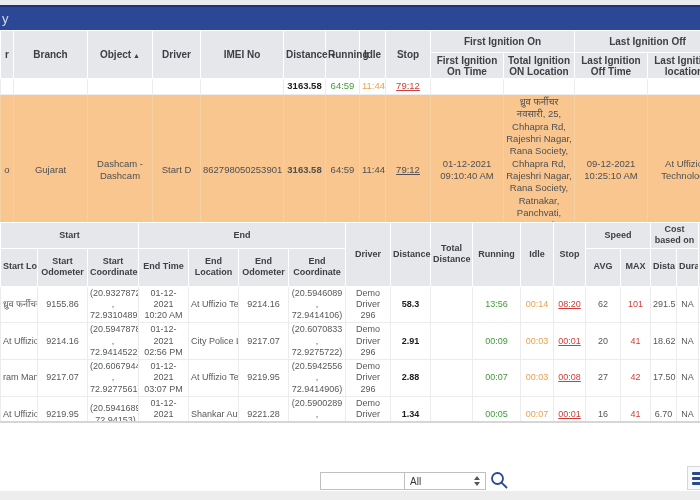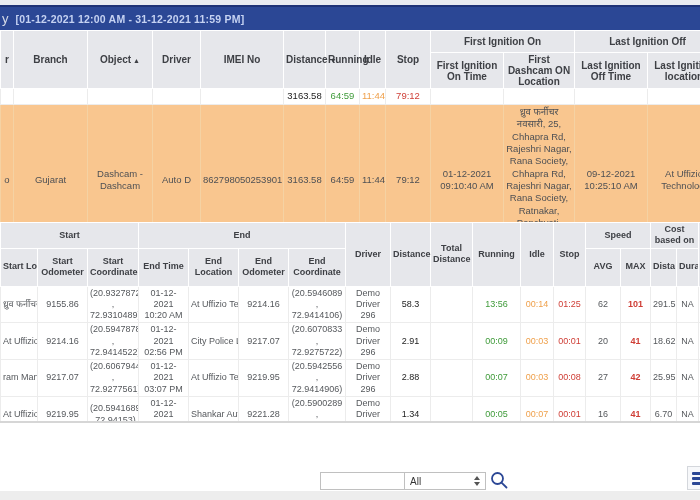--- a/index.html
+++ b/index.html
@@ -14,23 +14,23 @@
     border-top:2px solid #1e3276;box-sizing:border-box;display:flex;align-items:center;
   }
   .title-frag{font-size:13px;color:#d6dbe8;margin-left:2px;}
   .daterange{font-size:10.5px;color:#c5d2f2;font-weight:bold;margin-left:7px;letter-spacing:.2px;}
 
   
   table{border-collapse:collapse;table-layout:fixed;}
   th{background:#e6e7eb;border:1px solid #ffffff;color:#3e4045;font-weight:bold;padding:1px 2px;vertical-align:middle;}
   td{text-align:center;color:#55585c;border:1px solid #ececec;padding:1px 2px;vertical-align:middle;overflow:hidden;}
   .clip{white-space:nowrap;overflow:hidden;}
-  .g{color:#3f9b3a;margin-left:6px;} .ol{color:#efa04b;} .r{color:#cf3e36;}
-  .bold{font-weight:normal;color:#1c1c1c;}
-  .maxv{color:#cf3e36;font-weight:bold;margin-top:10px;}
+  .g{color:#3f9b3a;margin-left:6px;} .ol{color:#efa04b;} .r{color:#cf3e36;text-decoration:underline;}
+  .bold{font-weight:bold;color:#1c1c1c;}
+  .maxv{color:#cf3e36;font-weight:normal;margin-top:10px;}
   .sort{font-size:7px;color:#3e4045;margin-left:2px;}
 
   
   .t1wrap{position:absolute;top:30px;left:0;width:700px;height:192px;overflow:hidden;}
   table.t1{width:720px;font-size:10px;}
   table.t1 td{font-size:9.5px;line-height:1.3;}
   tr.t1h1{height:22px;} tr.t1h2{height:26px;}
   tr.sum{height:16px;}
   tr.veh{height:126px;}
   tr.veh td{background:#f9c68f;border:1px solid #f5d2a3;color:#4e5054;}
@@ -63,21 +63,20 @@
   .menu-btn i{display:block;height:3px;background:#2b4795;border-radius:1px;}
   .bottomstrip{position:absolute;top:491px;left:0;width:700px;height:9px;background:#ededed;}
 </style>
 </head>
 <body>
 
 <div class="topstrip"></div>
 
 <div class="titlebar">
   <span class="title-frag">y</span>
-  <span class="daterange">[01-12-2021 12:00 AM - 31-12-2021 11:59 PM]</span>
 </div>
 
 <div class="t1wrap">
   <table class="t1">
     <colgroup>
       <col style="width:13px">
         <col style="width:74px">
         <col style="width:65px">
         <col style="width:48px">
       <col style="width:83px">
@@ -103,21 +102,21 @@
           <span>Distance</span><span class="sort">▼</span>
         </th>
         <th rowspan="2">Running</th>
         <th rowspan="2">Idle</th>
         <th rowspan="2">Stop</th>
         <th colspan="2">First Ignition On</th>
         <th colspan="2">Last Ignition Off</th>
       </tr>
       <tr class="t1h2">
         <th>First Ignition On Time</th>
-        <th>First Dashcam ON Location</th>
+        <th>Total Ignition ON Location</th>
         <th>Last Ignition Off Time</th>
         <th>Last Ignition location</th>
       </tr>
     </thead>
     <tbody>
       <tr class="sum">
         <td></td>
           <td></td>
           <td></td>
         <td></td>
@@ -128,21 +127,21 @@
         <td class="r">79:12</td>
         <td></td>
           <td></td>
           <td></td>
           <td></td>
       </tr>
       <tr class="veh">
         <td class="clip">o</td>
         <td>Gujarat</td>
         <td>Dashcam - Dashcam</td>
-        <td>Auto D</td>
+        <td>Start D</td>
         <td>862798050253901</td>
         <td class="bold">3163.58</td>
         <td class="g">64:59</td>
         <td class="ol">11:44</td>
         <td class="r">79:12</td>
         <td>01-12-2021 09:10:40 AM</td>
         <td>ध्रुव फर्नीचर नवसारी, 25, Chhapra Rd, Rajeshri Nagar, Rana Society, Chhapra Rd, Rajeshri Nagar, Rana Society, Ratnakar, Panchvati, Navsari, Gujarat (SE)</td>
         <td>09-12-2021 10:25:10 AM</td>
         <td>At Uffizio Technologi</td>
       </tr>
@@ -208,21 +207,21 @@
           <td>(20.9327872 , 72.9310489)</td>
           <td>01-12-2021 10:20 AM</td>
           <td class="clip">At Uffizio Tec</td>
           <td>9214.16</td>
           <td>(20.5946089 , 72.9414106)</td>
           <td>Demo Driver 296</td>
           <td class="bold">58.3</td>
           <td></td>
           <td class="g">13:56</td>
           <td class="ol">00:14</td>
-          <td class="r">01:25</td>
+          <td class="r">08:20</td>
           <td>62</td>
           <td class="maxv">101</td>
           <td class="clip">291.5</td>
           <td class="clip">NA</td>
           <td></td>
         </tr>
 
         <tr>
           <td class="clip">At Uffizio Tec</td>
           <td>9214.16</td>
@@ -253,21 +252,21 @@
           <td>9219.95</td>
           <td>(20.5942556 , 72.9414906)</td>
           <td>Demo Driver 296</td>
           <td class="bold">2.88</td>
           <td></td>
           <td class="g">00:07</td>
           <td class="ol">00:03</td>
           <td class="r">00:08</td>
           <td>27</td>
           <td class="maxv">42</td>
-          <td class="clip">25.95</td>
+          <td class="clip">17.50</td>
           <td class="clip">NA</td>
           <td></td>
         </tr>
 
         <tr>
           <td class="clip">At Uffizio Tec</td>
           <td>9219.95</td>
           <td>(20.5941689 , 72.94153)</td>
           <td>01-12-2021 08:16 PM</td>
           <td class="clip">Shankar Auto</td>

